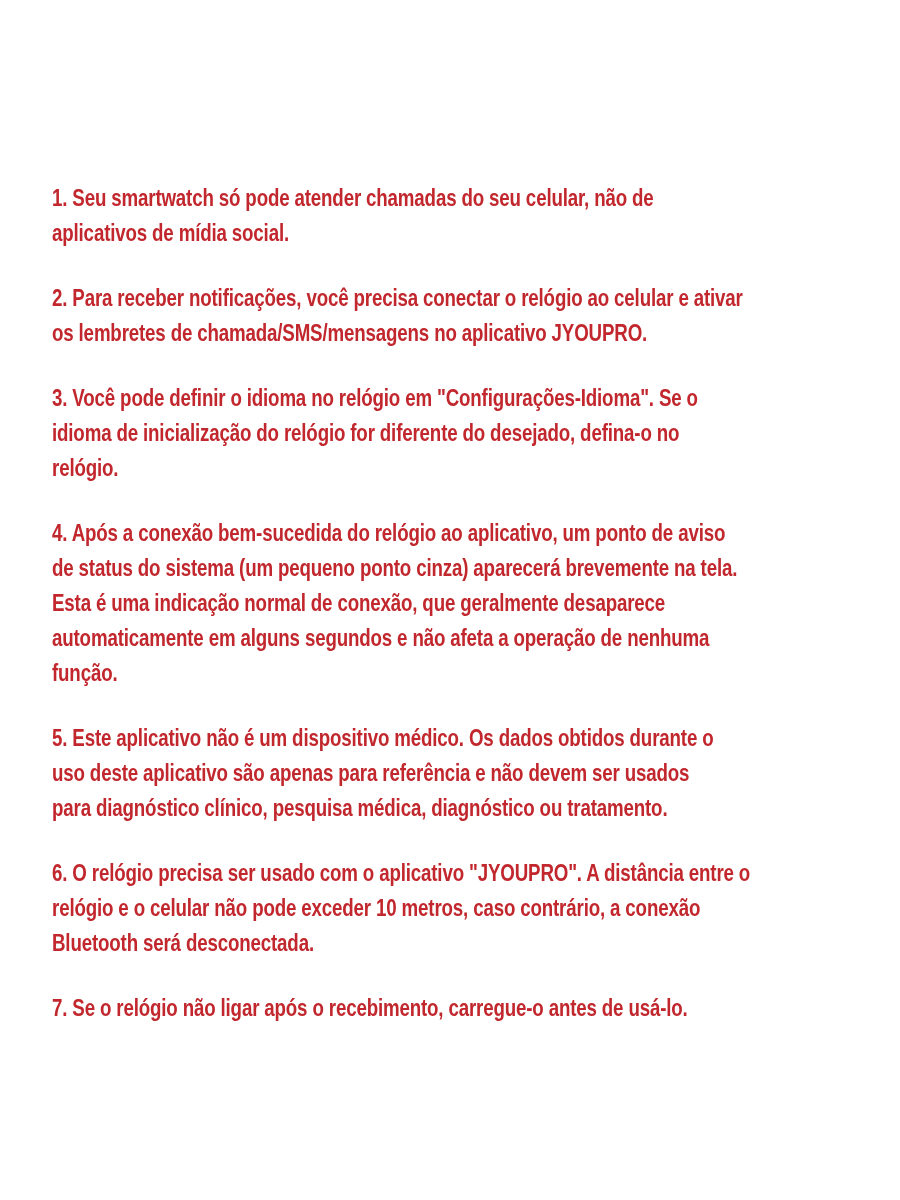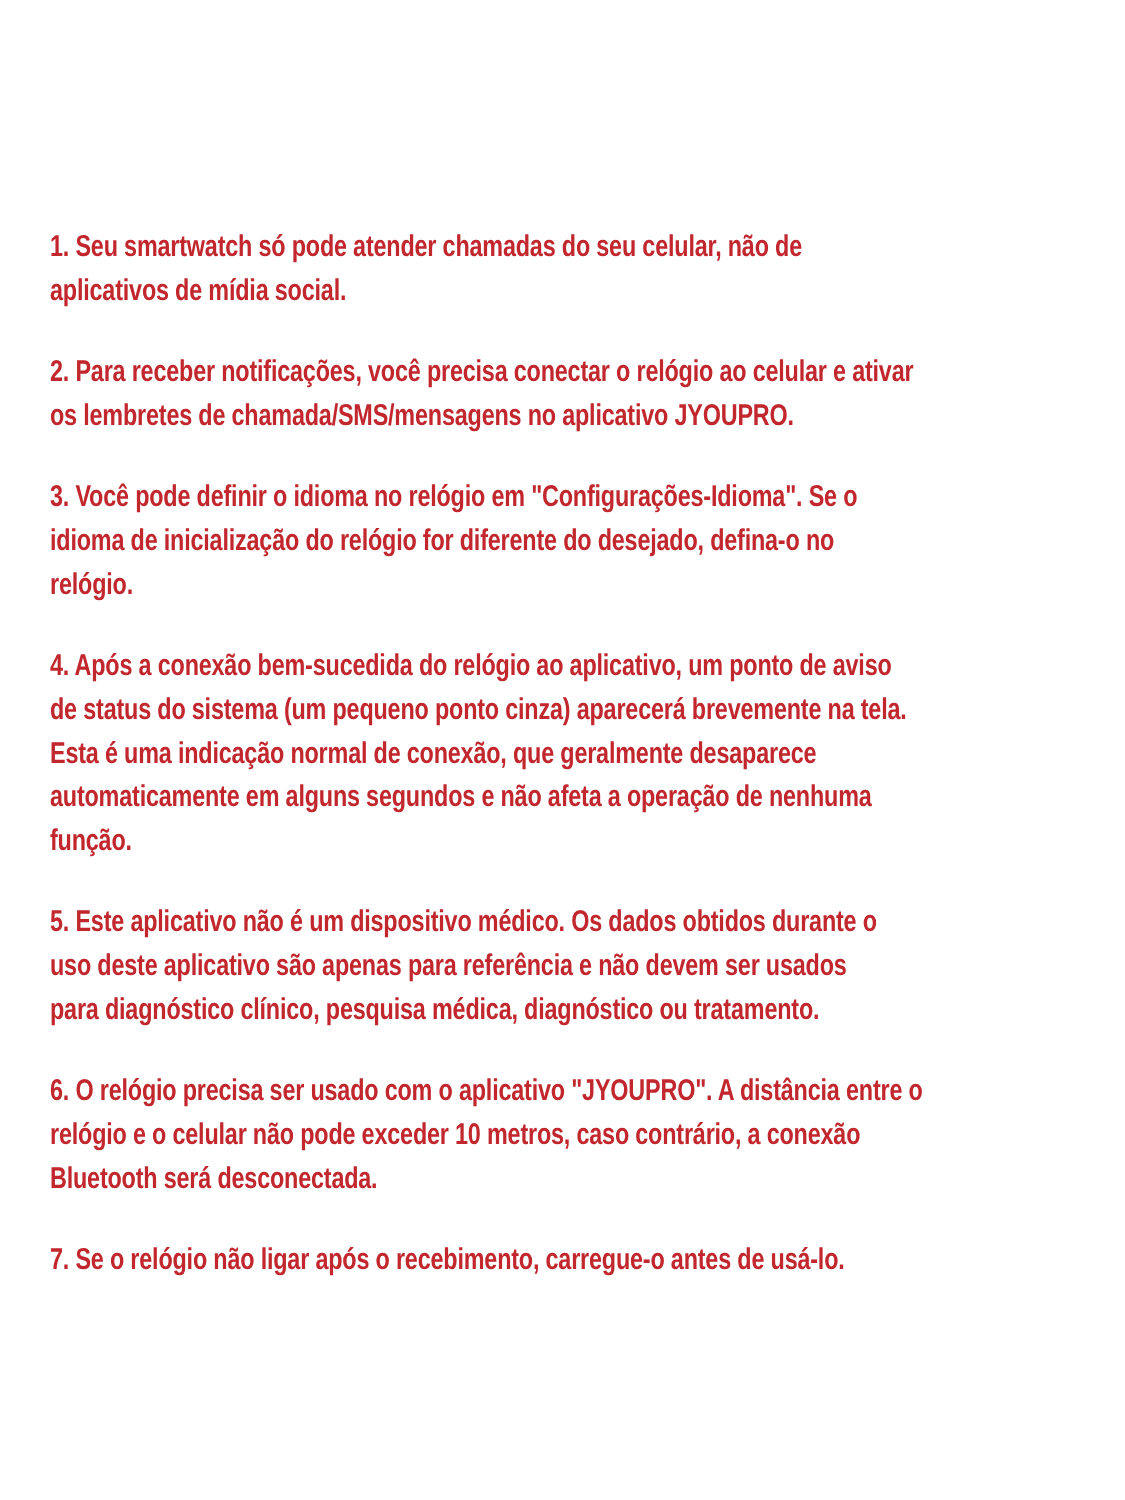--- a/index.html
+++ b/index.html
@@ -14,21 +14,21 @@
     font-family: "Liberation Sans", "DejaVu Sans", sans-serif;
   }
   .page {
     position: relative;
     width: 900px;
     height: 1200px;
     background: #ffffff;
   }
   .content {
     position: absolute;
-    left: 40px;
+    left: 52px;
     top: 180px;
     right: 0;
   }
   p.instruction {
     margin: 0 0 30px 0;
     padding: 0;
     font-weight: 700;
     font-size: 24px;
     line-height: 35px;
     letter-spacing: -0.2px;

